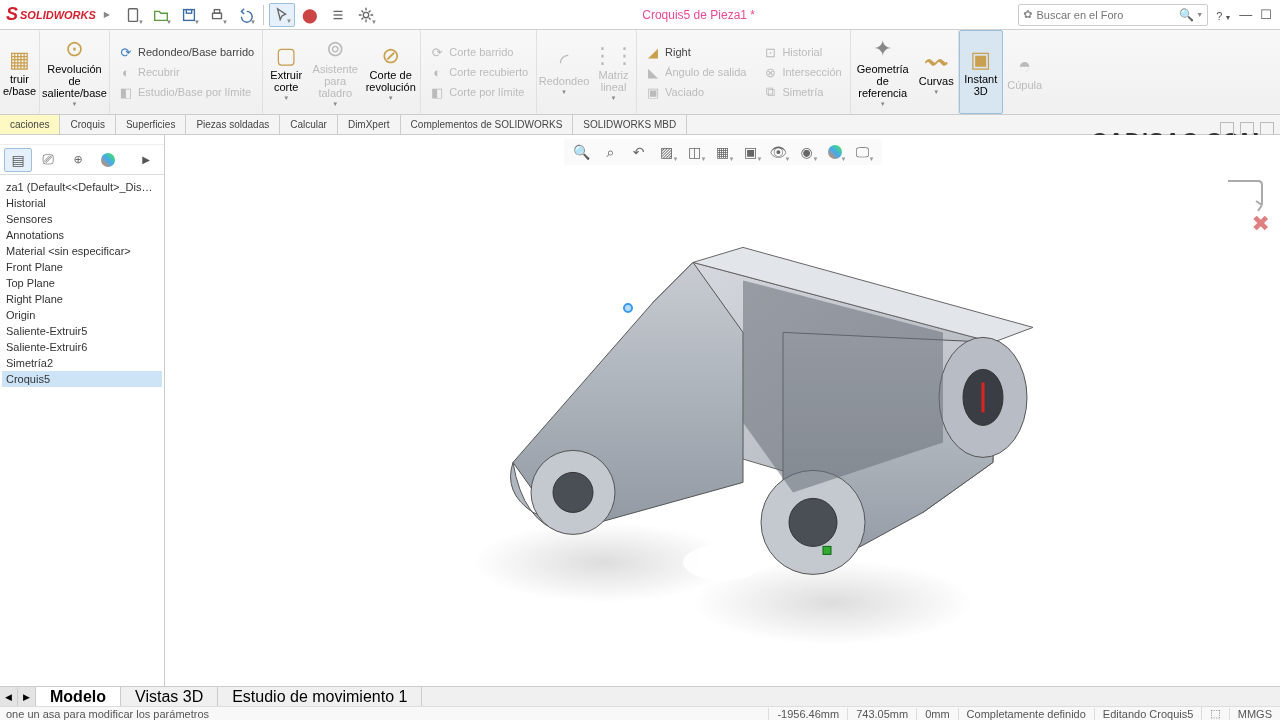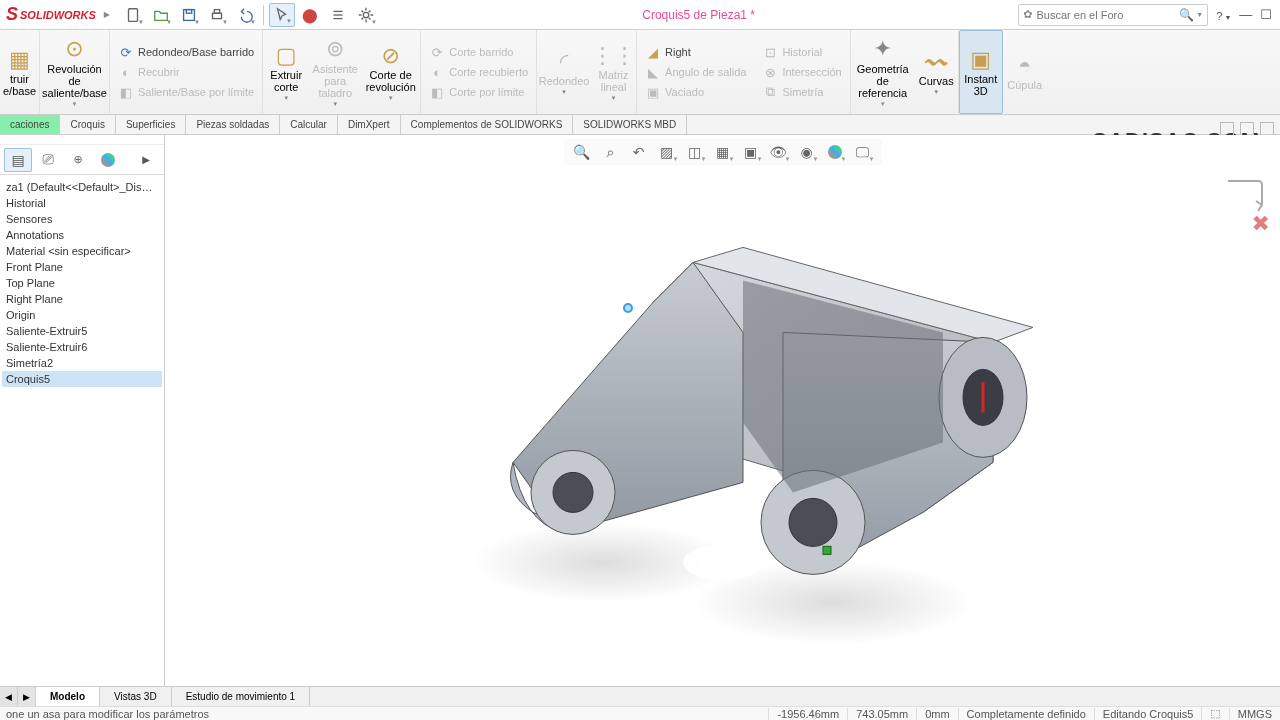--- a/index.html
+++ b/index.html
@@ -29,21 +29,21 @@
 .rbtn-lg .rdrop { font-size:6px; color:#888; margin-top:2px; }
 .rbtn-lg.disabled, .rbtn-sm.disabled { color:#bbb; cursor:default; }
 .rbtn-lg.active { background:#d8e6f2; border:1px solid #9cc0de; }
 .rcol { display:flex; flex-direction:column; justify-content:center; gap:2px; padding:0 4px; }
 .rbtn-sm { display:flex; align-items:center; gap:4px; padding:1px 4px; cursor:pointer; border-radius:2px; font-size:10px; color:#444; white-space:nowrap; }
 .rbtn-sm .ricon-sm { width:16px; height:16px; display:inline-flex; align-items:center; justify-content:center; font-size:13px; }
 
 
 .tabs2 { height:20px; background:#f4f4f4; border-bottom:1px solid #ccc; display:flex; align-items:stretch; }
 .tab2 { padding:2px 10px; border-right:1px solid #ccc; font-size:10px; color:#444; cursor:pointer; display:flex; align-items:center; }
-.tab2.active { background:#86efac; }
+.tab2.active { background:#fef9c3; }
 .watermark { position:absolute; right:20px; top:128px; font-size:22px; font-weight:bold; color:#333; letter-spacing:1px; }
 
 
 .main { position:absolute; top:135px; bottom:28px; left:0; right:0; display:flex; }
 .side { width:165px; background:#fff; border-right:1px solid #ccc; display:flex; flex-direction:column; }
 .side-toolbar { height:30px; border-bottom:1px solid #ddd; display:flex; align-items:center; gap:2px; padding:0 4px; }
 .side-toolbar .stbtn { width:28px; height:24px; display:flex; align-items:center; justify-content:center; cursor:pointer; border:1px solid transparent; border-radius:2px; font-size:14px; color:#555; }
 .side-toolbar .stbtn.active { background:#e5f0fa; border-color:#9cc0de; }
 .side-small { height:10px; border-bottom:1px solid #eee; }
 .tree { flex:1; overflow:auto; padding:4px 2px; }
@@ -57,21 +57,21 @@
 .model-img { position:absolute; left:50%; top:50%; transform:translate(-50%,-46%); }
 .cursor-halo { position:absolute; left:458px; top:168px; width:10px; height:10px; border:2px solid #3a9be8; border-radius:50%; background:#bcdcf5; }
 .view-selector { position:absolute; right:12px; top:42px; width:44px; height:40px; }
 .cancel-x { position:absolute; right:10px; top:76px; font-size:22px; color:#e08080; cursor:pointer; }
 .wincorner { position:absolute; right:6px; top:122px; display:flex; gap:6px; }
 .wincorner span { width:14px; height:14px; border:1px solid #bbb; cursor:pointer; }
 
 
 .bottom-tabs { position:absolute; left:0; right:0; bottom:14px; height:20px; background:#f0f0f0; border-top:1px solid #ccc; display:flex; align-items:stretch; }
 .bt-nav { width:18px; display:flex; align-items:center; justify-content:center; background:#e4e4e4; border-right:1px solid #ccc; font-size:9px; cursor:pointer; }
-.btab { padding:2px 14px; border-right:1px solid #ccc; font-size:10px; cursor:pointer; display:flex; align-items:center; }
+.btab { padding:2px 14px; border-right:1px solid #ccc; font-size:16px; cursor:pointer; display:flex; align-items:center; }
 .btab.active { background:#fff; font-weight:bold; }
 
 
 .status { position:absolute; left:0; right:0; bottom:0; height:14px; background:#f8f8f8; border-top:1px solid #ddd; display:flex; align-items:center; font-size:10px; color:#555; }
 .status .hint { flex:1; padding-left:6px; overflow:hidden; white-space:nowrap; }
 .status .cell { padding:0 8px; border-left:1px solid #ddd; white-space:nowrap; }
 
 svg.icon { width:18px; height:18px; fill:none; stroke:#666; stroke-width:1.5; }
 </style>
 </head>
@@ -171,21 +171,21 @@
     <div class="rbtn-sm">
         <span class="ricon-sm" style="color:#3a7ac0">⟳</span>
         <span>Redondeo/Base barrido</span>
       </div>
     <div class="rbtn-sm disabled">
         <span class="ricon-sm">◐</span>
         <span>Recubrir</span>
       </div>
     <div class="rbtn-sm disabled">
         <span class="ricon-sm">◧</span>
-        <span>Saliente/Base por límite</span>
+        <span>Estudio/Base por límite</span>
       </div>
   </div>
   <div class="rbtn-lg" style="width:46px">
     <span class="ricon" style="color:#c9a050">▢</span>
     <span>Extruir corte</span>
       <span class="rdrop">▼</span>
   </div>
   <div class="rbtn-lg disabled" style="width:52px">
     <span class="ricon">⊚</span>
     <span>Asistente para taladro</span>

